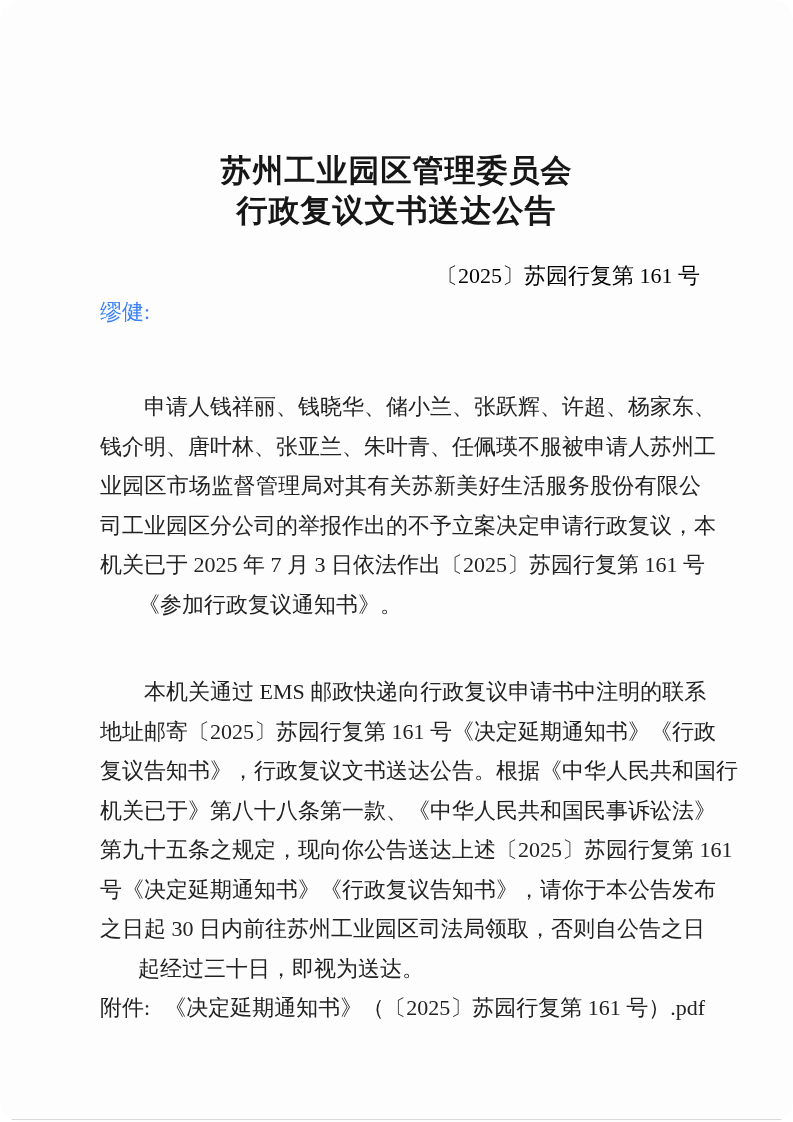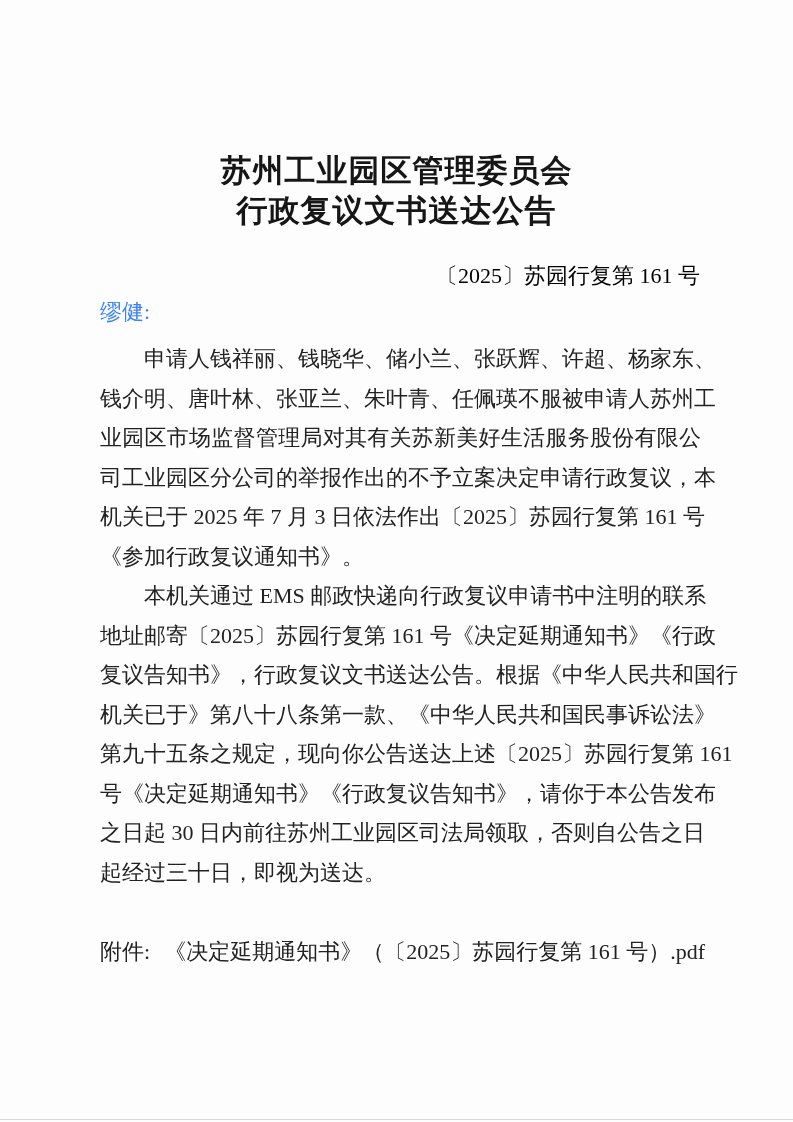--- a/index.html
+++ b/index.html
@@ -1,15 +1,15 @@
 <!DOCTYPE html>
 <html lang="zh"><head>
 <meta charset="utf-8">
 <style>
-  * { margin: 0; padding: 0; box-sizing: border-box; }
+  * { margin: 0; padding: 0; box-sizing: border-box; border-radius: 21px; }
   html, body { width: 793px; background: #ffffff; }
   body {
     font-family: "Liberation Serif", "DejaVu Serif", serif;
     -webkit-font-smoothing: antialiased;
   }
   .page {
     position: relative;
     width: 793px;
     height: 1122px;
     background: #fdfdfd;
@@ -57,27 +57,27 @@
     color: #222222;
   }
   .para { display: block; }
   .line {
     display: block;
     line-height: 39.5px;
     text-align: justify;
     text-align-last: justify;
     white-space: nowrap;
   }
-  .line.indent { text-indent: 2em; }
+  .line.indent { text-indent: 2em; margin-top: 48px; }
   .line.last {
     text-align-last: left;
     white-space: normal;
+    margin-left: 38px;
   }
   .attachment {
-    margin-top: 40px;
     line-height: 39.5px;
     white-space: nowrap;
   }
   .attachment .attachment-label { margin-right: 14px; }
   .scan-edge {
     position: absolute;
     left: 0;
     bottom: 2px;
     width: 100%;
     height: 1px;

